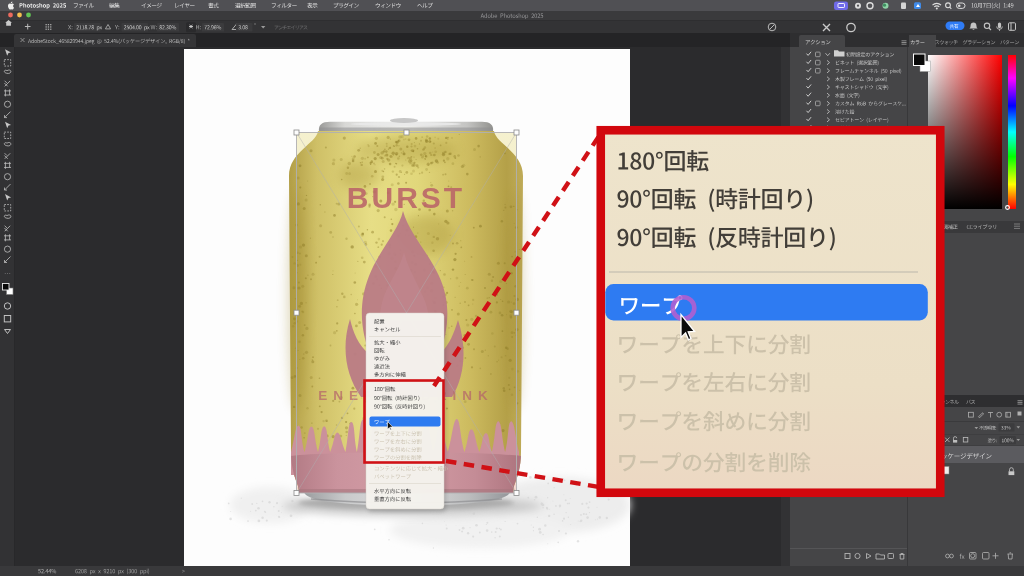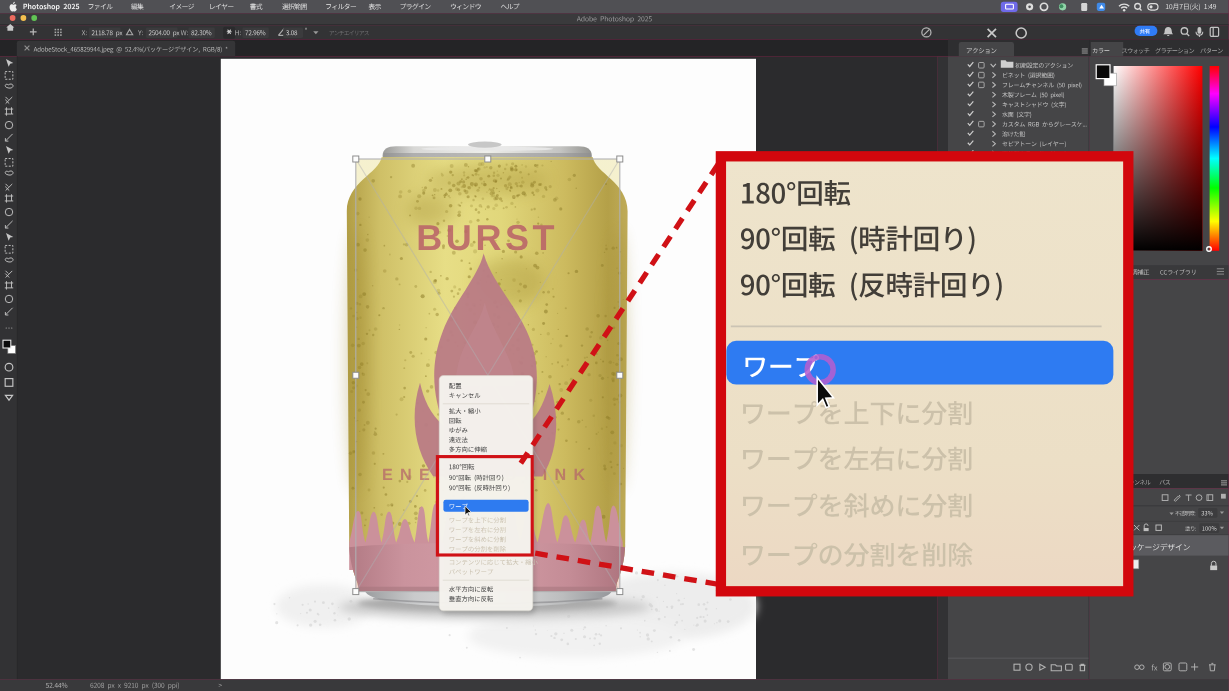--- a/index.html
+++ b/index.html
@@ -1,17 +1,17 @@
 <!DOCTYPE html>
 <html><head><meta charset="utf-8"><style>
 html,body{margin:0;padding:0;background:#2b2b2d}
 *{box-sizing:border-box}
 </style></head>
 <body>
-<div style="position:relative;width:1024px;height:576px;overflow:hidden;background:#be185d;font-family:'Liberation Sans',sans-serif">
+<div style="position:relative;width:1024px;height:576px;overflow:hidden;background:#14b8a6;font-family:'Liberation Sans',sans-serif">
 
 <div style="position:absolute;left:0;top:0;width:1024px;height:11px;background:#505054"></div>
 <div style="position:absolute;left:0;top:11px;width:1024px;height:10px;background:#3a3a3c;border-bottom:1px solid #2e2e30"></div>
 <div style="position:absolute;left:0;top:21px;width:1024px;height:12px;background:#333335"></div>
 <div style="position:absolute;left:0;top:33px;width:1024px;height:14px;background:#242426"></div>
 <div style="position:absolute;left:14px;top:34px;width:182px;height:13px;background:#353537;border-radius:2px 2px 0 0"></div>
 <div style="position:absolute;left:0;top:47px;width:15px;height:519px;background:#323234;border-right:1px solid #28282a"></div>
 <div style="position:absolute;left:15px;top:47px;width:766px;height:519px;background:#2b2b2d"></div>
 <div style="position:absolute;left:184px;top:49px;width:446px;height:517px;background:#fdfdfd"></div>
 <div style="position:absolute;left:781px;top:47px;width:9px;height:519px;background:#323234"></div>

